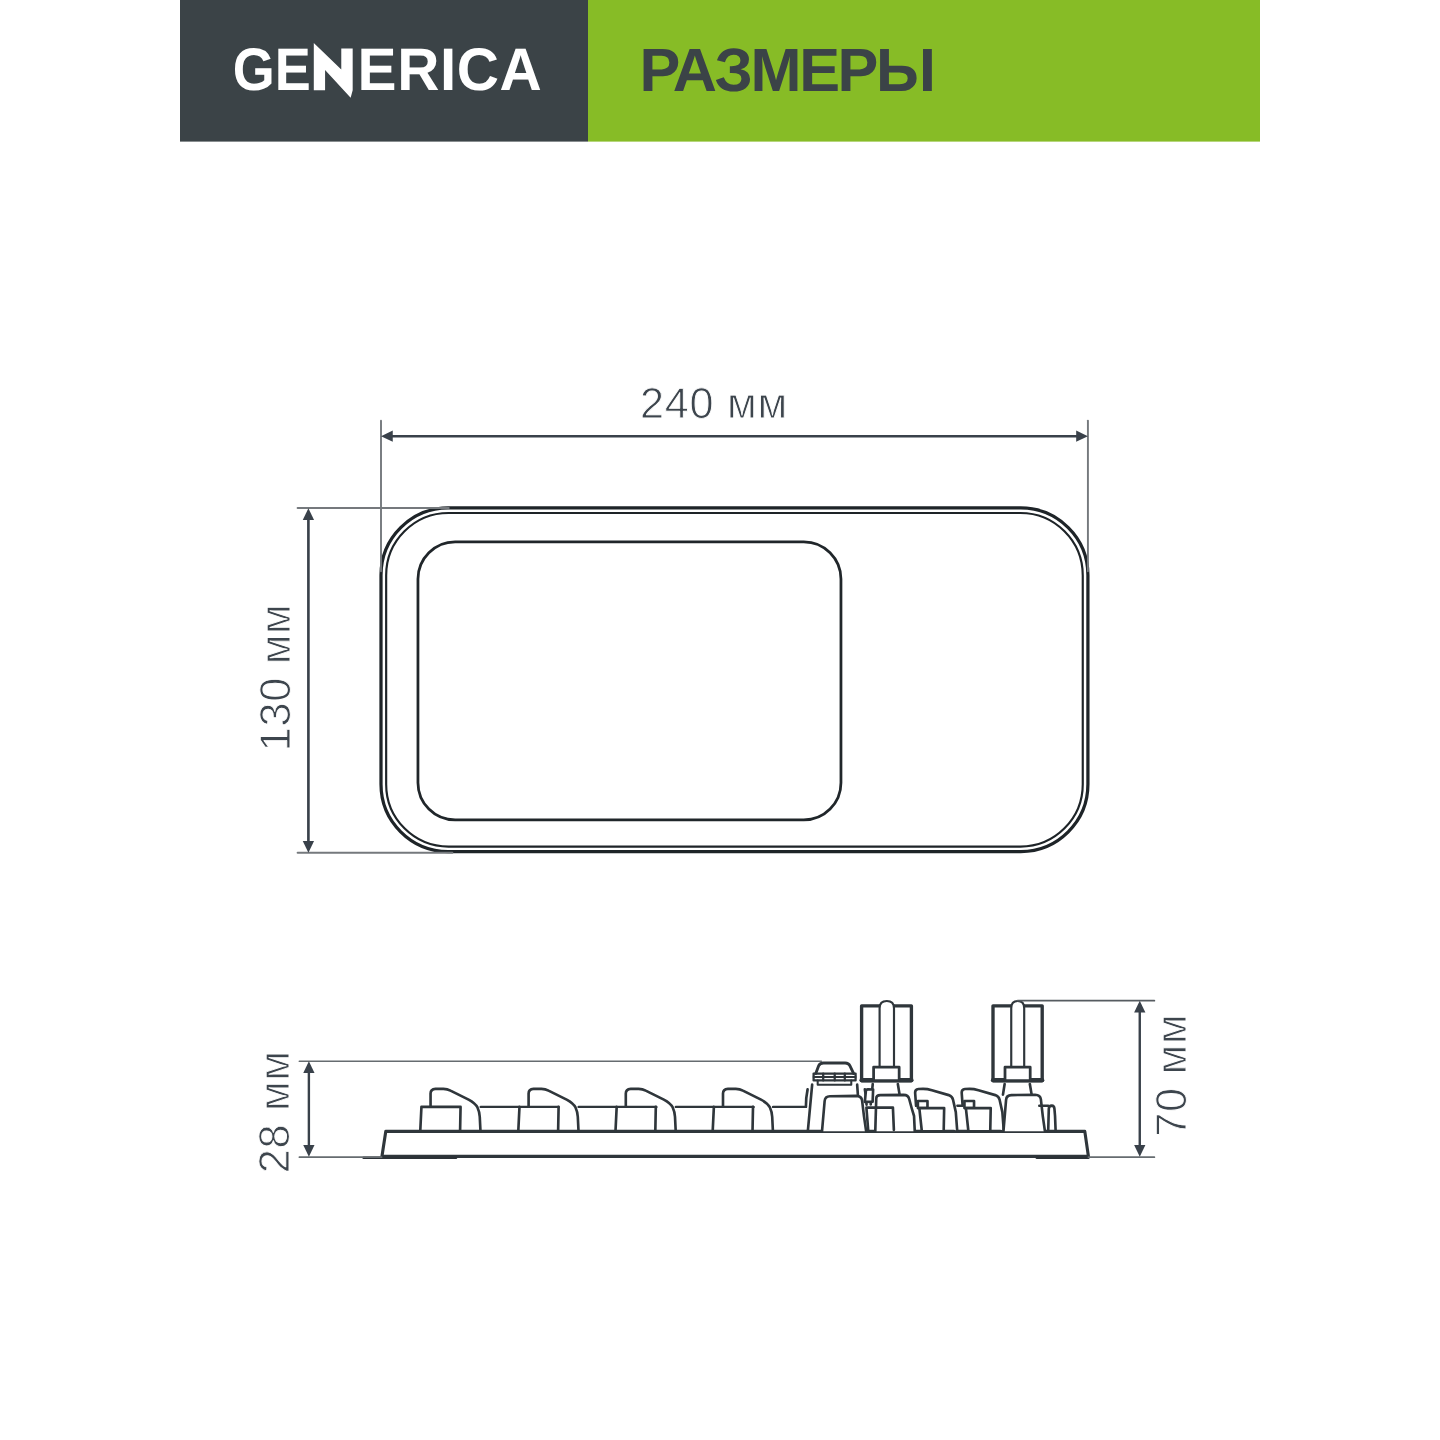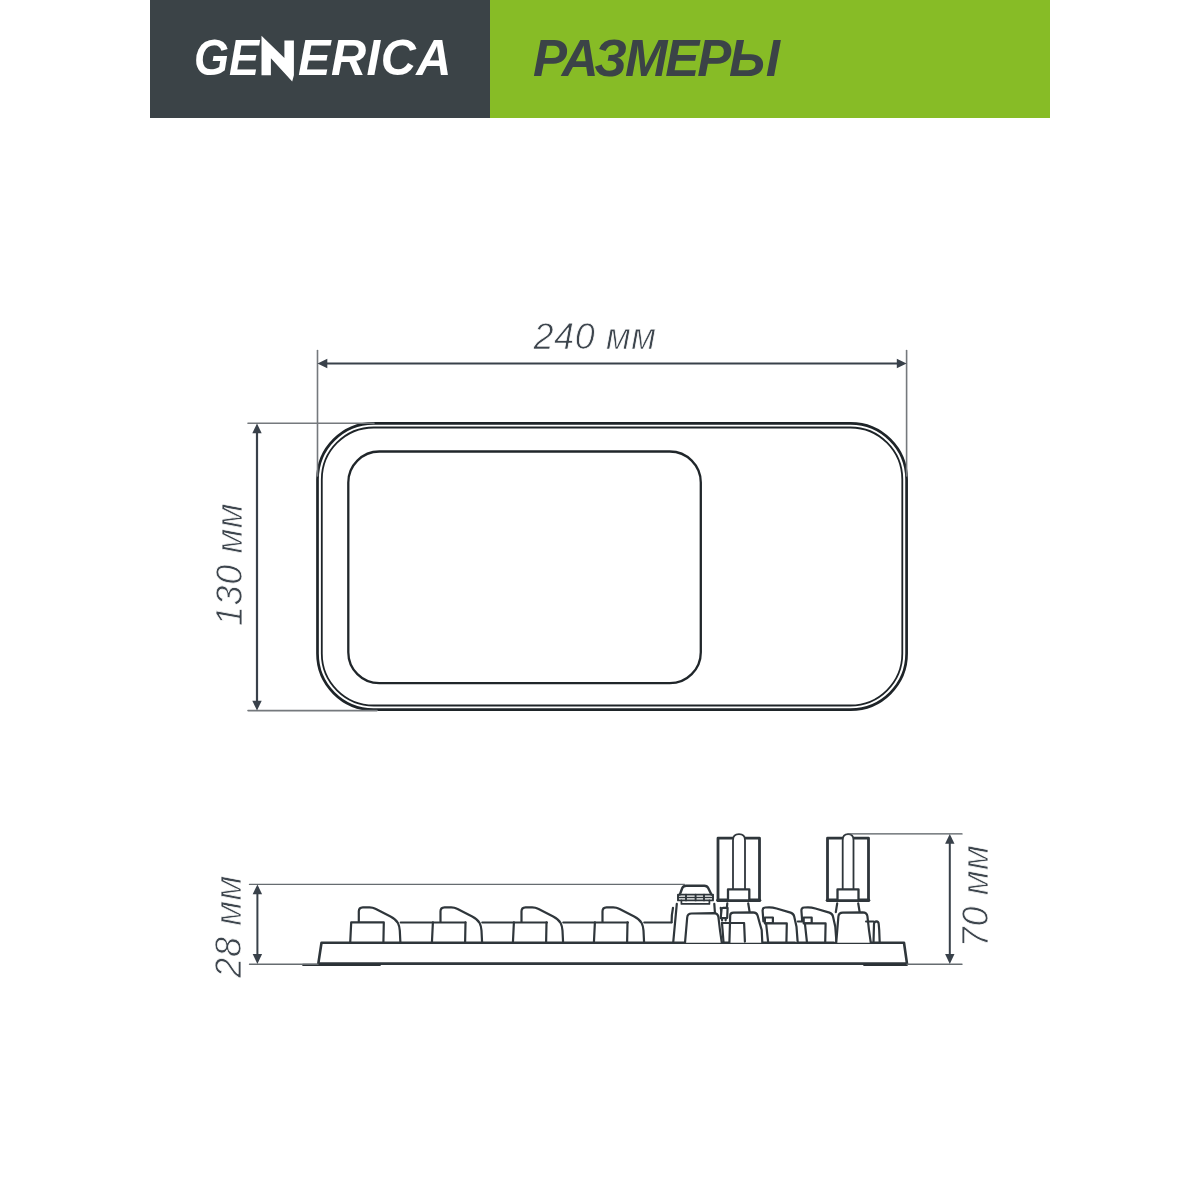--- a/index.html
+++ b/index.html
@@ -1,17 +1,17 @@
 <!DOCTYPE html>
 <html><head>
 <meta charset="utf-8">
 <style>
   html,body{margin:0;padding:0;background:#ffffff;-webkit-font-smoothing:antialiased;}
   #page{position:relative;width:1126px;height:1200px;background:#fff;overflow:hidden;
-        font-family:"Liberation Sans", sans-serif;font-style:italic;}
+        font-family:"Liberation Sans", sans-serif;}
   #hdr-gray{position:absolute;left:150px;top:0;width:340px;height:118px;background:#3b4347;}
   #hdr-green{position:absolute;left:490px;top:0;width:560px;height:118px;background:#87bc26;}
   svg{position:absolute;left:0;top:0;}
 </style>
 </head>
 <body>
 <div id="page">
 
   <div id="hdr-gray"></div>
 

